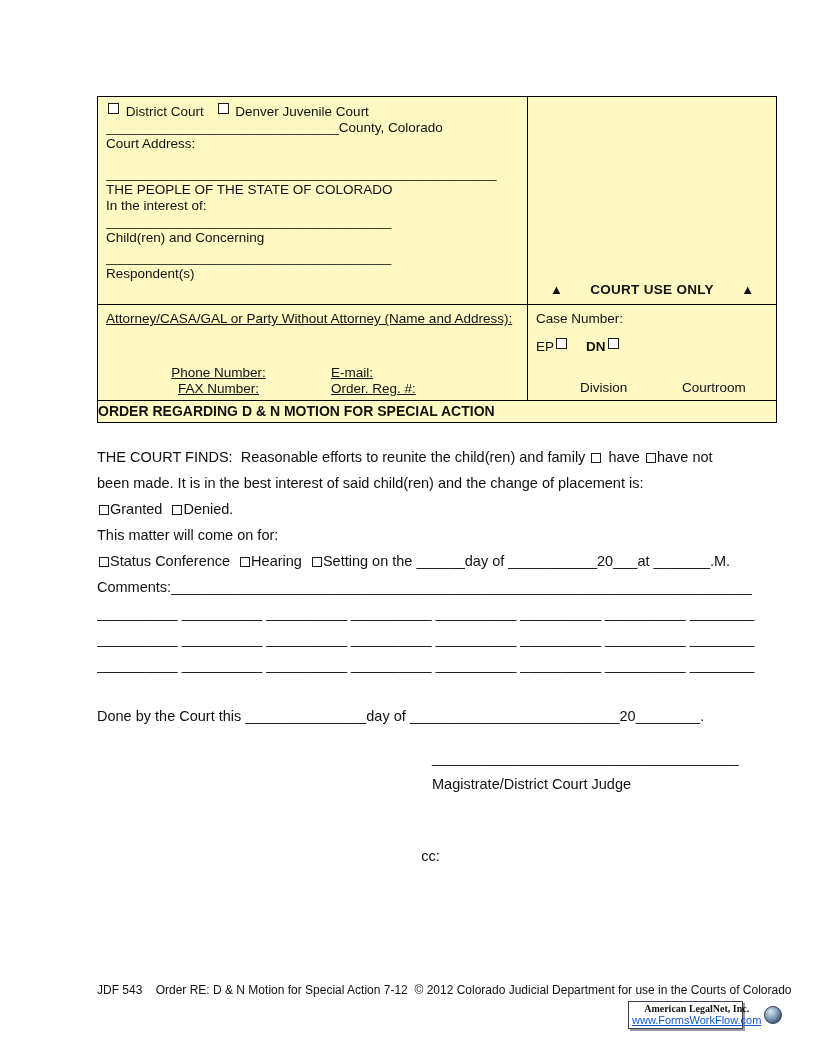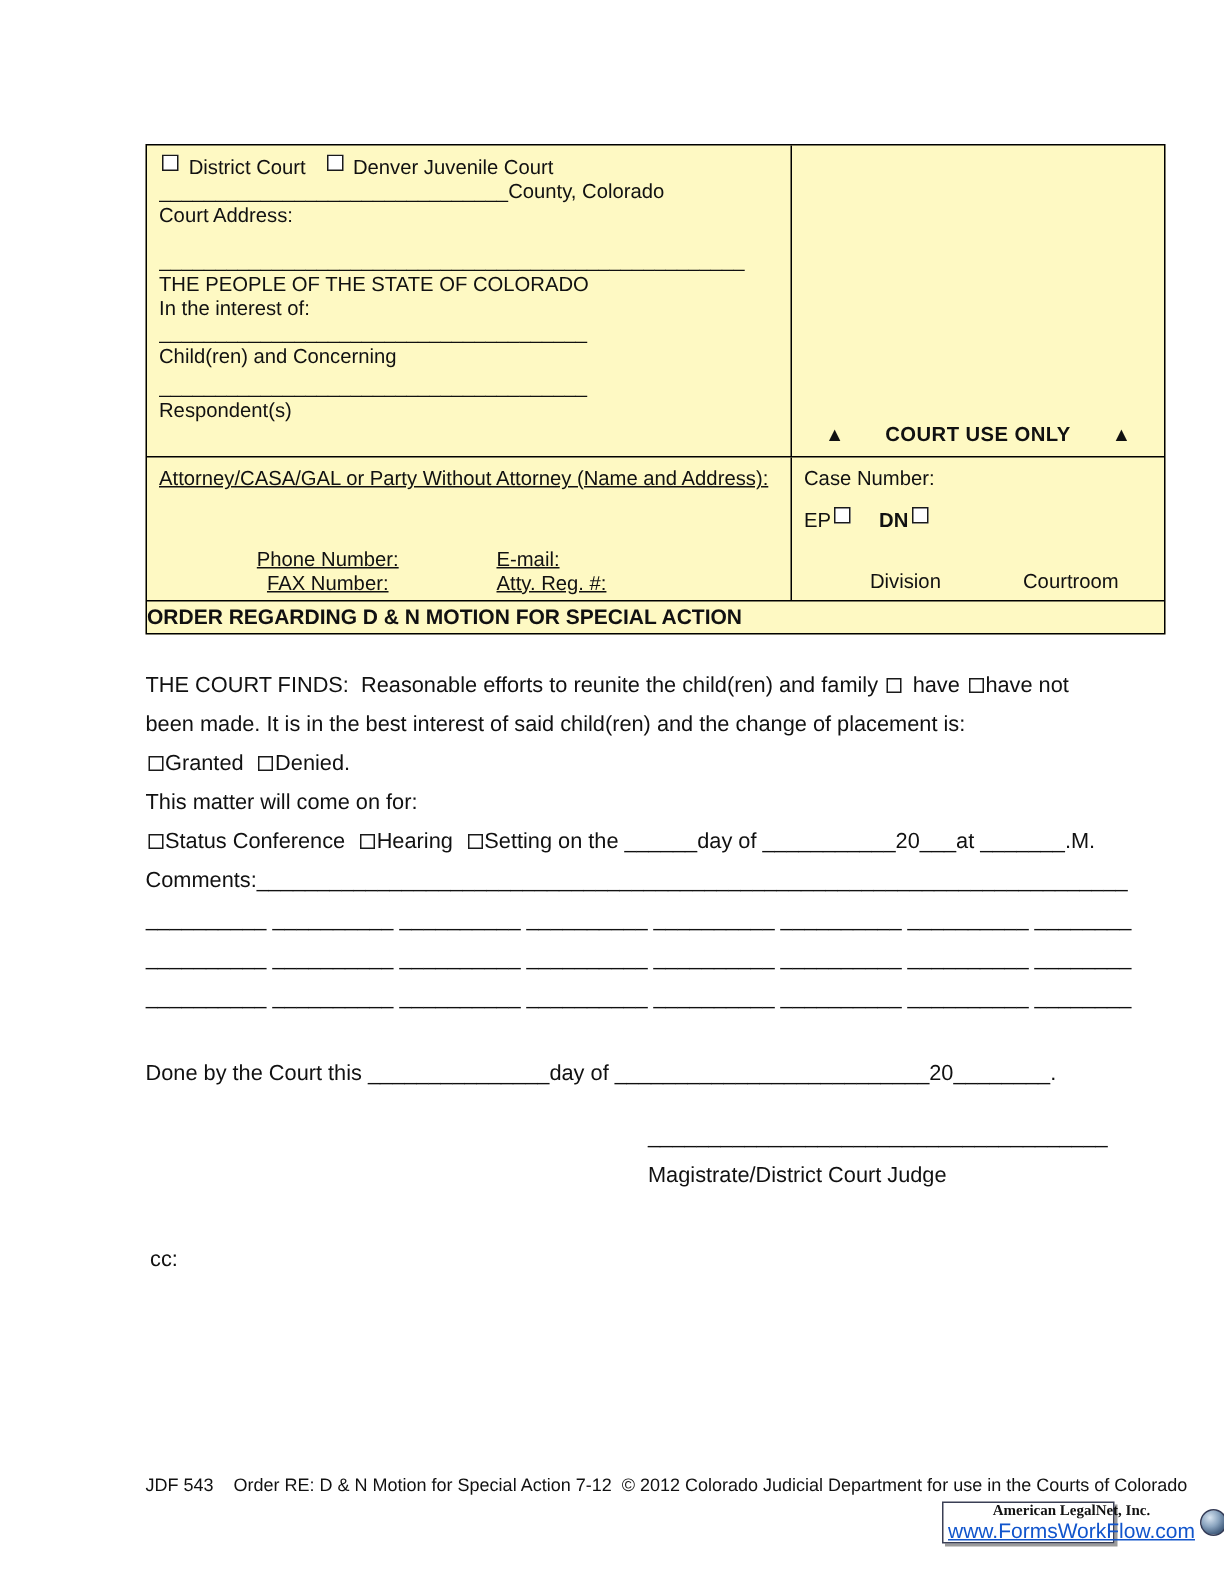--- a/index.html
+++ b/index.html
@@ -67,40 +67,40 @@
   
   .body-section {
     position: absolute; left: 97px; top: 444px; width: 664px;
     font-size: 14.5px;
   }
   .bline { line-height: 26px; height: 26px; white-space: nowrap; overflow: hidden; }
   .done-line { margin-top: 25px; }
   .signature-block { margin-top: 16px; margin-left: 335px; }
   .signature-block .sig-blank { line-height: 26px; white-space: nowrap; }
   .judge-label { line-height: 26px; }
-  .cc { margin-top: 30px; margin-left: 3px; line-height: 26px; }
+  .cc { margin-top: 46px; margin-left: 3px; line-height: 26px; text-align: center; }
 
   
   .footer-line {
     position: absolute; left: 97px; top: 983px; width: 660px;
     font-size: 12px; white-space: nowrap;
   }
   .legalnet-badge {
     position: absolute; left: 628px; top: 1001px; width: 115px; height: 28px;
     border: 1px solid #3a3f55; background: #fff;
     box-shadow: 2px 2px 0 #9a9a9a;
     display: flex; align-items: center; gap: 3px; padding: 2px 3px;
   }
   .legalnet-text { flex: 1; text-align: center; line-height: 1.1; }
   .legalnet-name {
     font-family: "Liberation Serif", serif; font-size: 10px; font-weight: bold;
     white-space: nowrap; color: #111;
   }
   .legalnet-url {
-    font-size: 14px; color: #1155cc; text-decoration: underline;
+    font-size: 11px; color: #1155cc; text-decoration: underline;
     white-space: nowrap; cursor: pointer;
   }
   .globe-icon {
     width: 18px; height: 18px; border-radius: 50%;
     background: radial-gradient(circle at 35% 30%, #d8e4f0 0%, #8aa4bf 40%, #4a6585 70%, #2e4660 100%);
     border: 1px solid #333a55; flex: 0 0 auto;
   }
 </style>
 </head>
 <body>
@@ -138,21 +138,21 @@
     <div class="ct-row row2">
       <div class="ct-left attorney-cell">
         <div class="ct-line">Attorney/CASA/GAL or Party Without Attorney (Name and Address):</div>
         <div class="contact-grid">
           <div class="contact-row">
             <span class="c1">Phone Number:</span>
             <span>E-mail:</span>
           </div>
           <div class="contact-row">
             <span class="c1">FAX Number:</span>
-            <span>Atty. Reg. #:</span>
+            <span>Order. Reg. #:</span>
           </div>
         </div>
       </div>
       <div class="ct-right case-cell">
         <div>Case Number:</div>
         <div class="epdn-line"><span>EP</span><span class="cb raised tight"></span><span class="dn-gap">DN</span><span class="cb raised tight"></span></div>
         <div class="division-row">
           <span class="division">Division</span>
           <span>Courtroom</span>
         </div>

